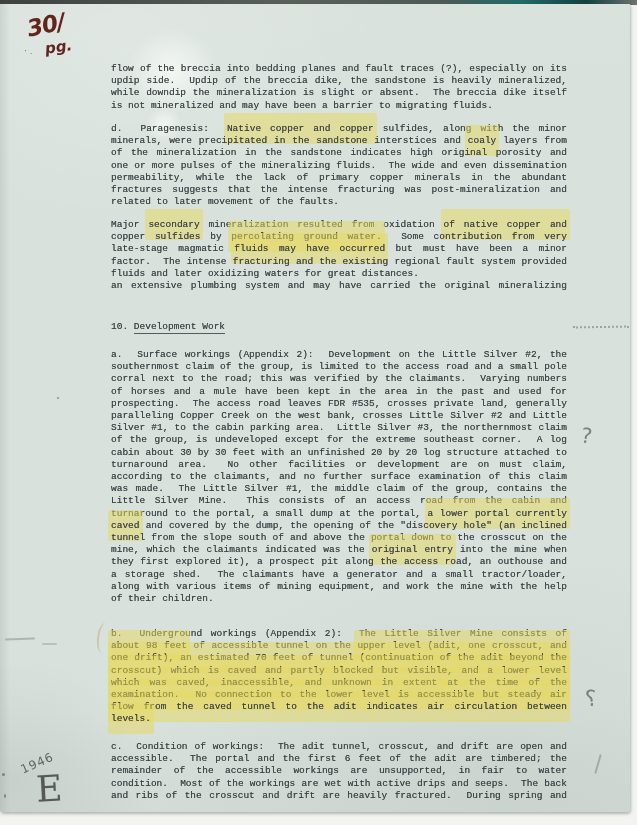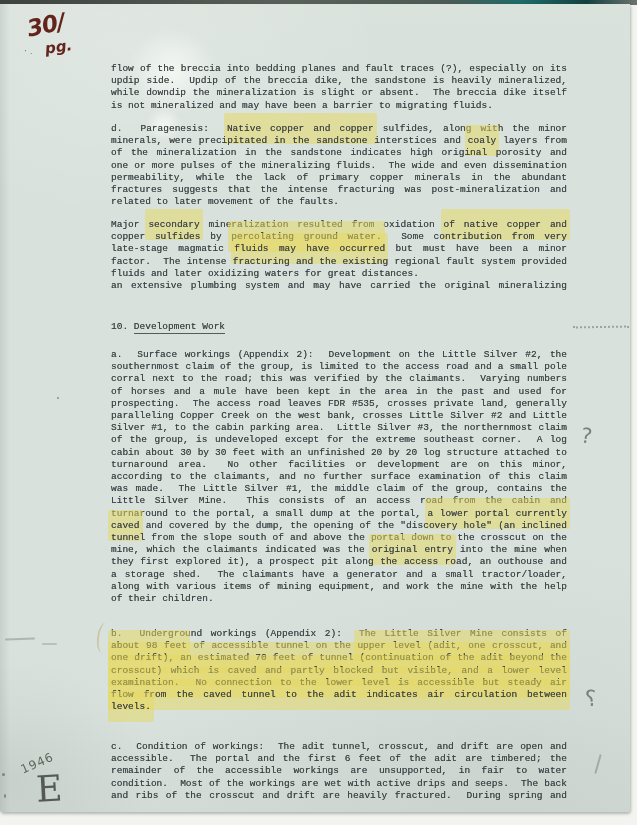--- a/index.html
+++ b/index.html
@@ -160,38 +160,39 @@
         <div class="para" style="top: 345px;">
           <div class="line">a.  Surface workings (Appendix 2):  Development on the Little Silver #2, the</div>
           <div class="line">southernmost claim of the group, is limited to the access road and a small pole</div>
           <div class="line">corral next to the road; this was verified by the claimants.  Varying numbers</div>
           <div class="line">of horses and a mule have been kept in the area in the past and used for</div>
           <div class="line">prospecting.  The access road leaves FDR #535, crosses private land, generally</div>
           <div class="line">paralleling Copper Creek on the west bank, crosses Little Silver #2 and Little</div>
           <div class="line">Silver #1, to the cabin parking area.  Little Silver #3, the northernmost claim</div>
           <div class="line">of the group, is undeveloped except for the extreme southeast corner.  A log</div>
           <div class="line">cabin about 30 by 30 feet with an unfinished 20 by 20 log structure attached to</div>
-          <div class="line">turnaround area.  No other facilities or development are on this minor,</div>
+          <div class="line">turnaround area.  No other facilities or development are on must claim,</div>
           <div class="line">according to the claimants, and no further surface examination of this claim</div>
           <div class="line">was made.  The Little Silver #1, the middle claim of the group, contains the</div>
           <div class="line">Little Silver Mine.  This consists of an access road from the cabin and</div>
           <div class="line">turnaround to the portal, a small dump at the portal, <span class="hl">a lower portal currently</span></div>
           <div class="line"><span class="hl">caved</span> and covered by the dump, the opening of the "discovery hole" (an inclined</div>
           <div class="line">tunnel from the slope south of and above the portal down to the crosscut on the</div>
           <div class="line">mine, which the claimants indicated was the <span class="hl">original entry</span> into the mine when</div>
           <div class="line">they first explored it), a prospect pit along the access road, an outhouse and</div>
           <div class="line">a storage shed.  The claimants have a generator and a small tractor/loader,</div>
           <div class="line">along with various items of mining equipment, and work the mine with the help</div>
           <div class="line short">of their children.</div>
         </div>
         <div class="para" style="top: 624px;">
           <div class="line">b.  Underground workings (Appendix 2):  The Little Silver Mine consists of</div>
           <div class="line"><span class="hl">about 98 feet</span> of accessible tunnel on the <span class="hl">upper level (adit, one crosscut, and</span></div>
           <div class="line"><span class="hl">one drift), an estimated 70 feet of tunnel (continuation of the adit beyond the</span></div>
           <div class="line"><span class="hl">crosscut) which is caved and partly blocked but visible, and a lower level</span></div>
+          <div class="line"><span class="hl">which was caved, inaccessible, and unknown in extent at the time of the</span></div>
           <div class="line"><span class="hl">examination.  No connection to the lower level is accessible but steady air</span></div>
           <div class="line"><span class="hl">flow from the caved tunnel to the adit indicates air circulation between</span></div>
           <div class="line short"><span class="hl">levels.</span></div>
         </div>
         <div class="para" style="top: 737px;">
           <div class="line">c.  Condition of workings:  The adit tunnel, crosscut, and drift are open and</div>
           <div class="line">accessible.  The portal and the first 6 feet of the adit are timbered; the</div>
           <div class="line">remainder of the accessible workings are unsupported, in fair to water</div>
           <div class="line">condition.  Most of the workings are wet with active drips and seeps.  The back</div>
           <div class="line">and ribs of the crosscut and drift are heavily fractured.  During spring and</div>

